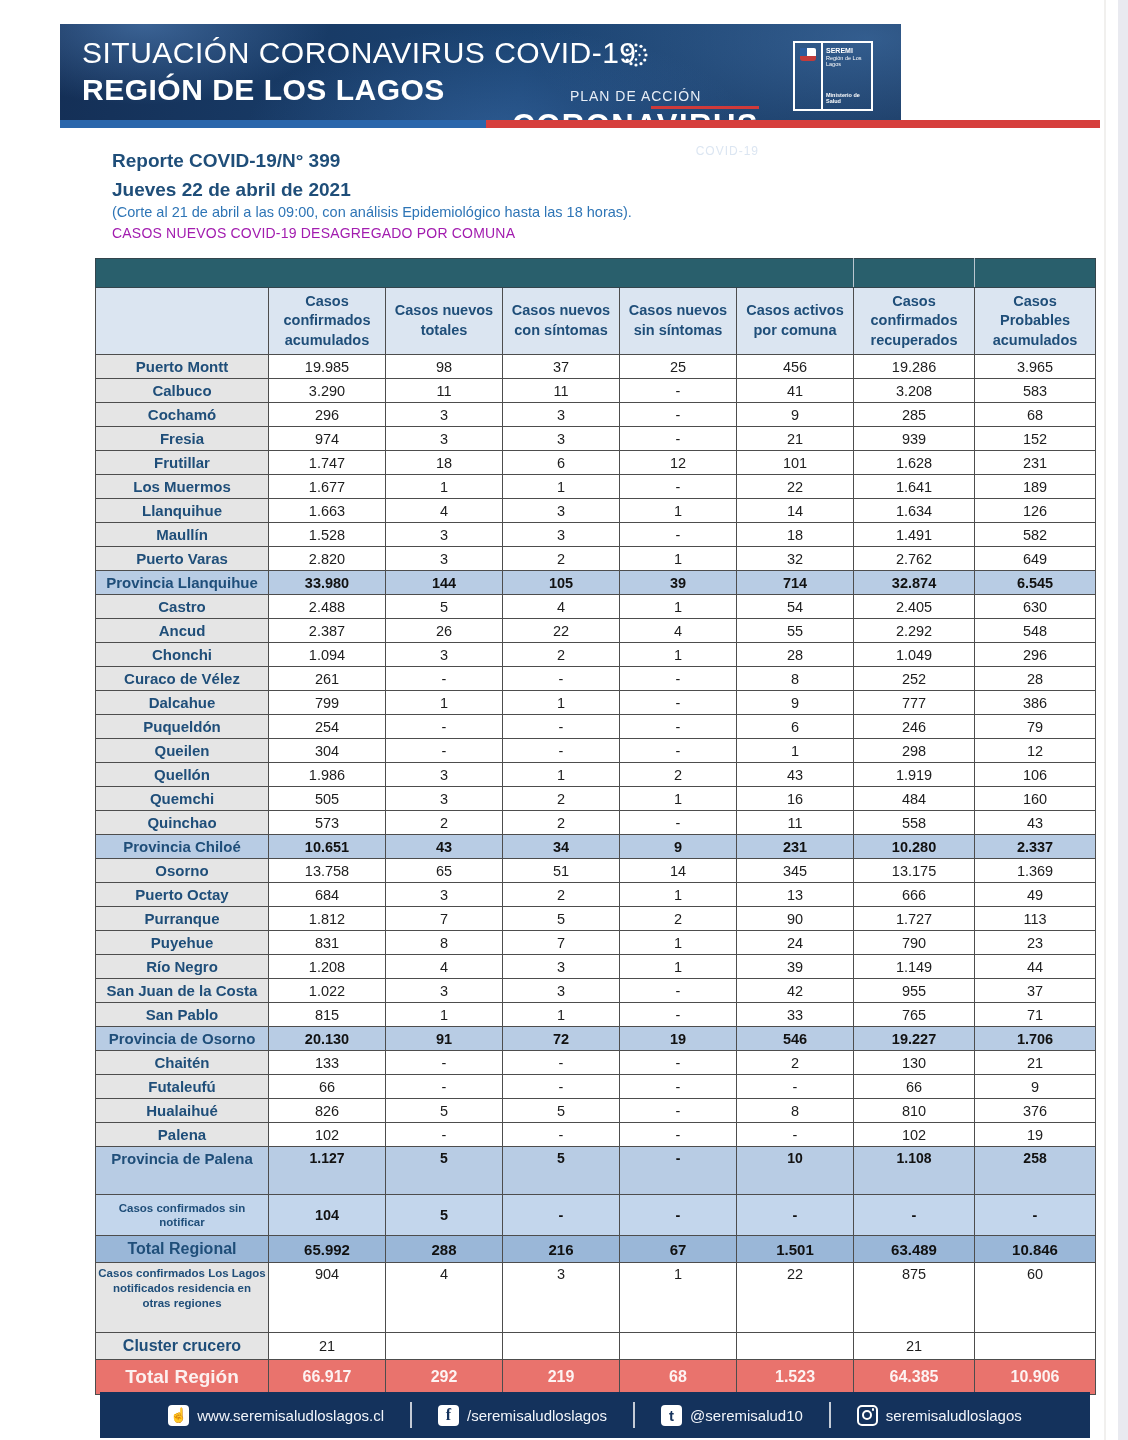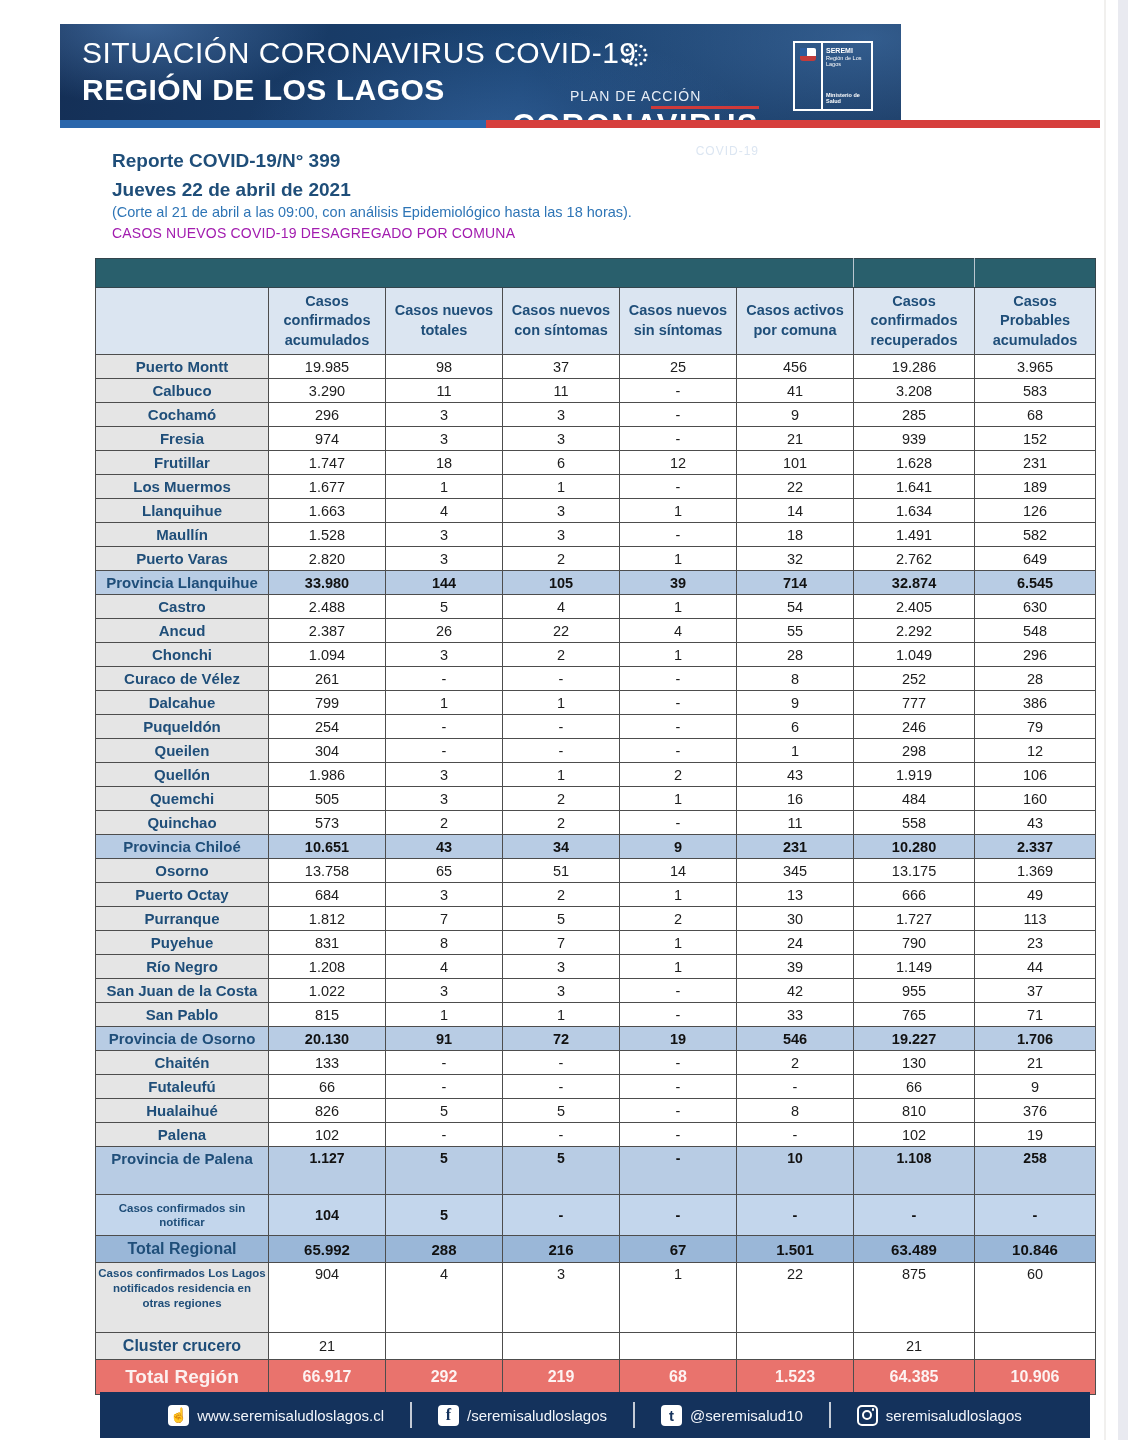--- a/index.html
+++ b/index.html
@@ -417,21 +417,21 @@
           <td class="val">13</td>
           <td class="val">666</td>
           <td class="val">49</td>
         </tr>
         <tr class="row-comuna">
           <td class="lbl">Purranque</td>
           <td class="val">1.812</td>
           <td class="val">7</td>
           <td class="val">5</td>
           <td class="val">2</td>
-          <td class="val">30</td>
+          <td class="val">90</td>
           <td class="val">1.727</td>
           <td class="val">113</td>
         </tr>
         <tr class="row-comuna">
           <td class="lbl">Puyehue</td>
           <td class="val">831</td>
           <td class="val">8</td>
           <td class="val">7</td>
           <td class="val">1</td>
           <td class="val">24</td>

